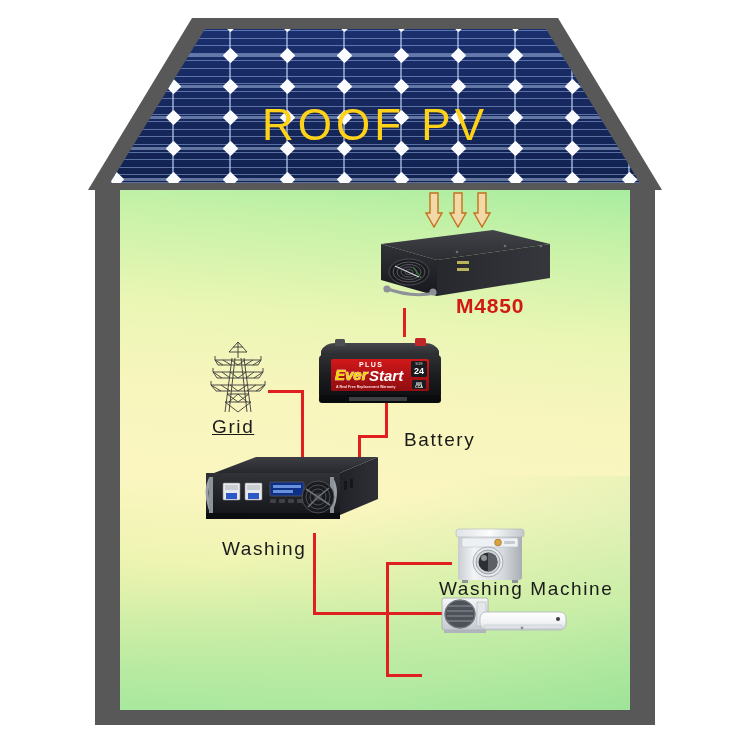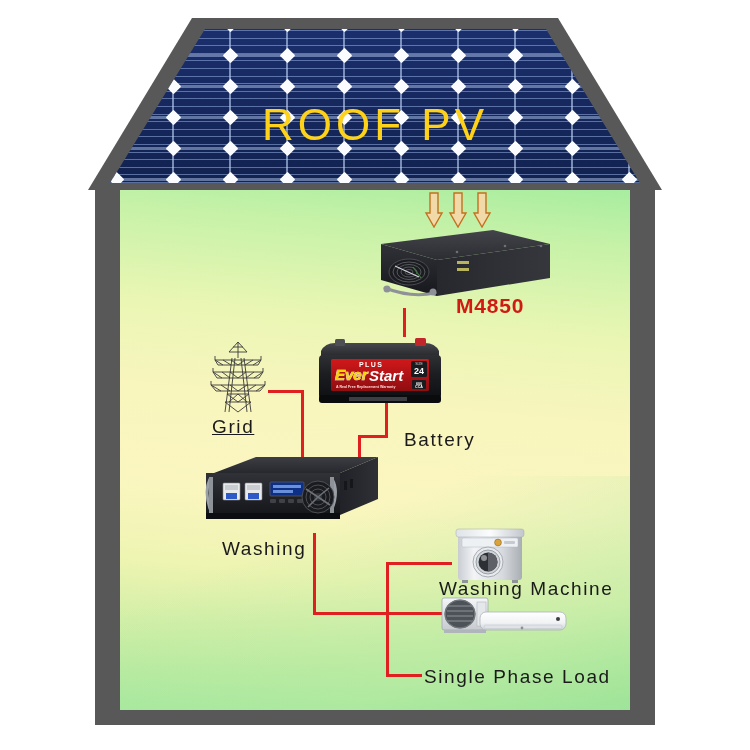--- a/index.html
+++ b/index.html
@@ -559,15 +559,14 @@
       <rect x="37" y="6" width="9" height="24" fill="#e4e8eb" stroke="#a8adb3" stroke-width="0.5"></rect>
       <rect x="4" y="34" width="42" height="3" fill="#b0b5bb"></rect>
 
       <rect x="40" y="16" width="86" height="18" rx="6" fill="url(#acin)" stroke="#aeb3b9" stroke-width="0.8"></rect>
       <rect x="44" y="29" width="78" height="3.5" rx="1.6" fill="#dfe3e7" stroke="#b9bec4" stroke-width="0.4"></rect>
       <circle cx="118" cy="23" r="2" fill="#3a3d42"></circle>
       <circle cx="82" cy="32" r="1.4" fill="#8b9097"></circle>
     </svg>
   </div>
 
-  <div class="lbl" style="left:424px; top:666px;">Single Phase Load</div>
 
 </div>
 
 </body></html>

